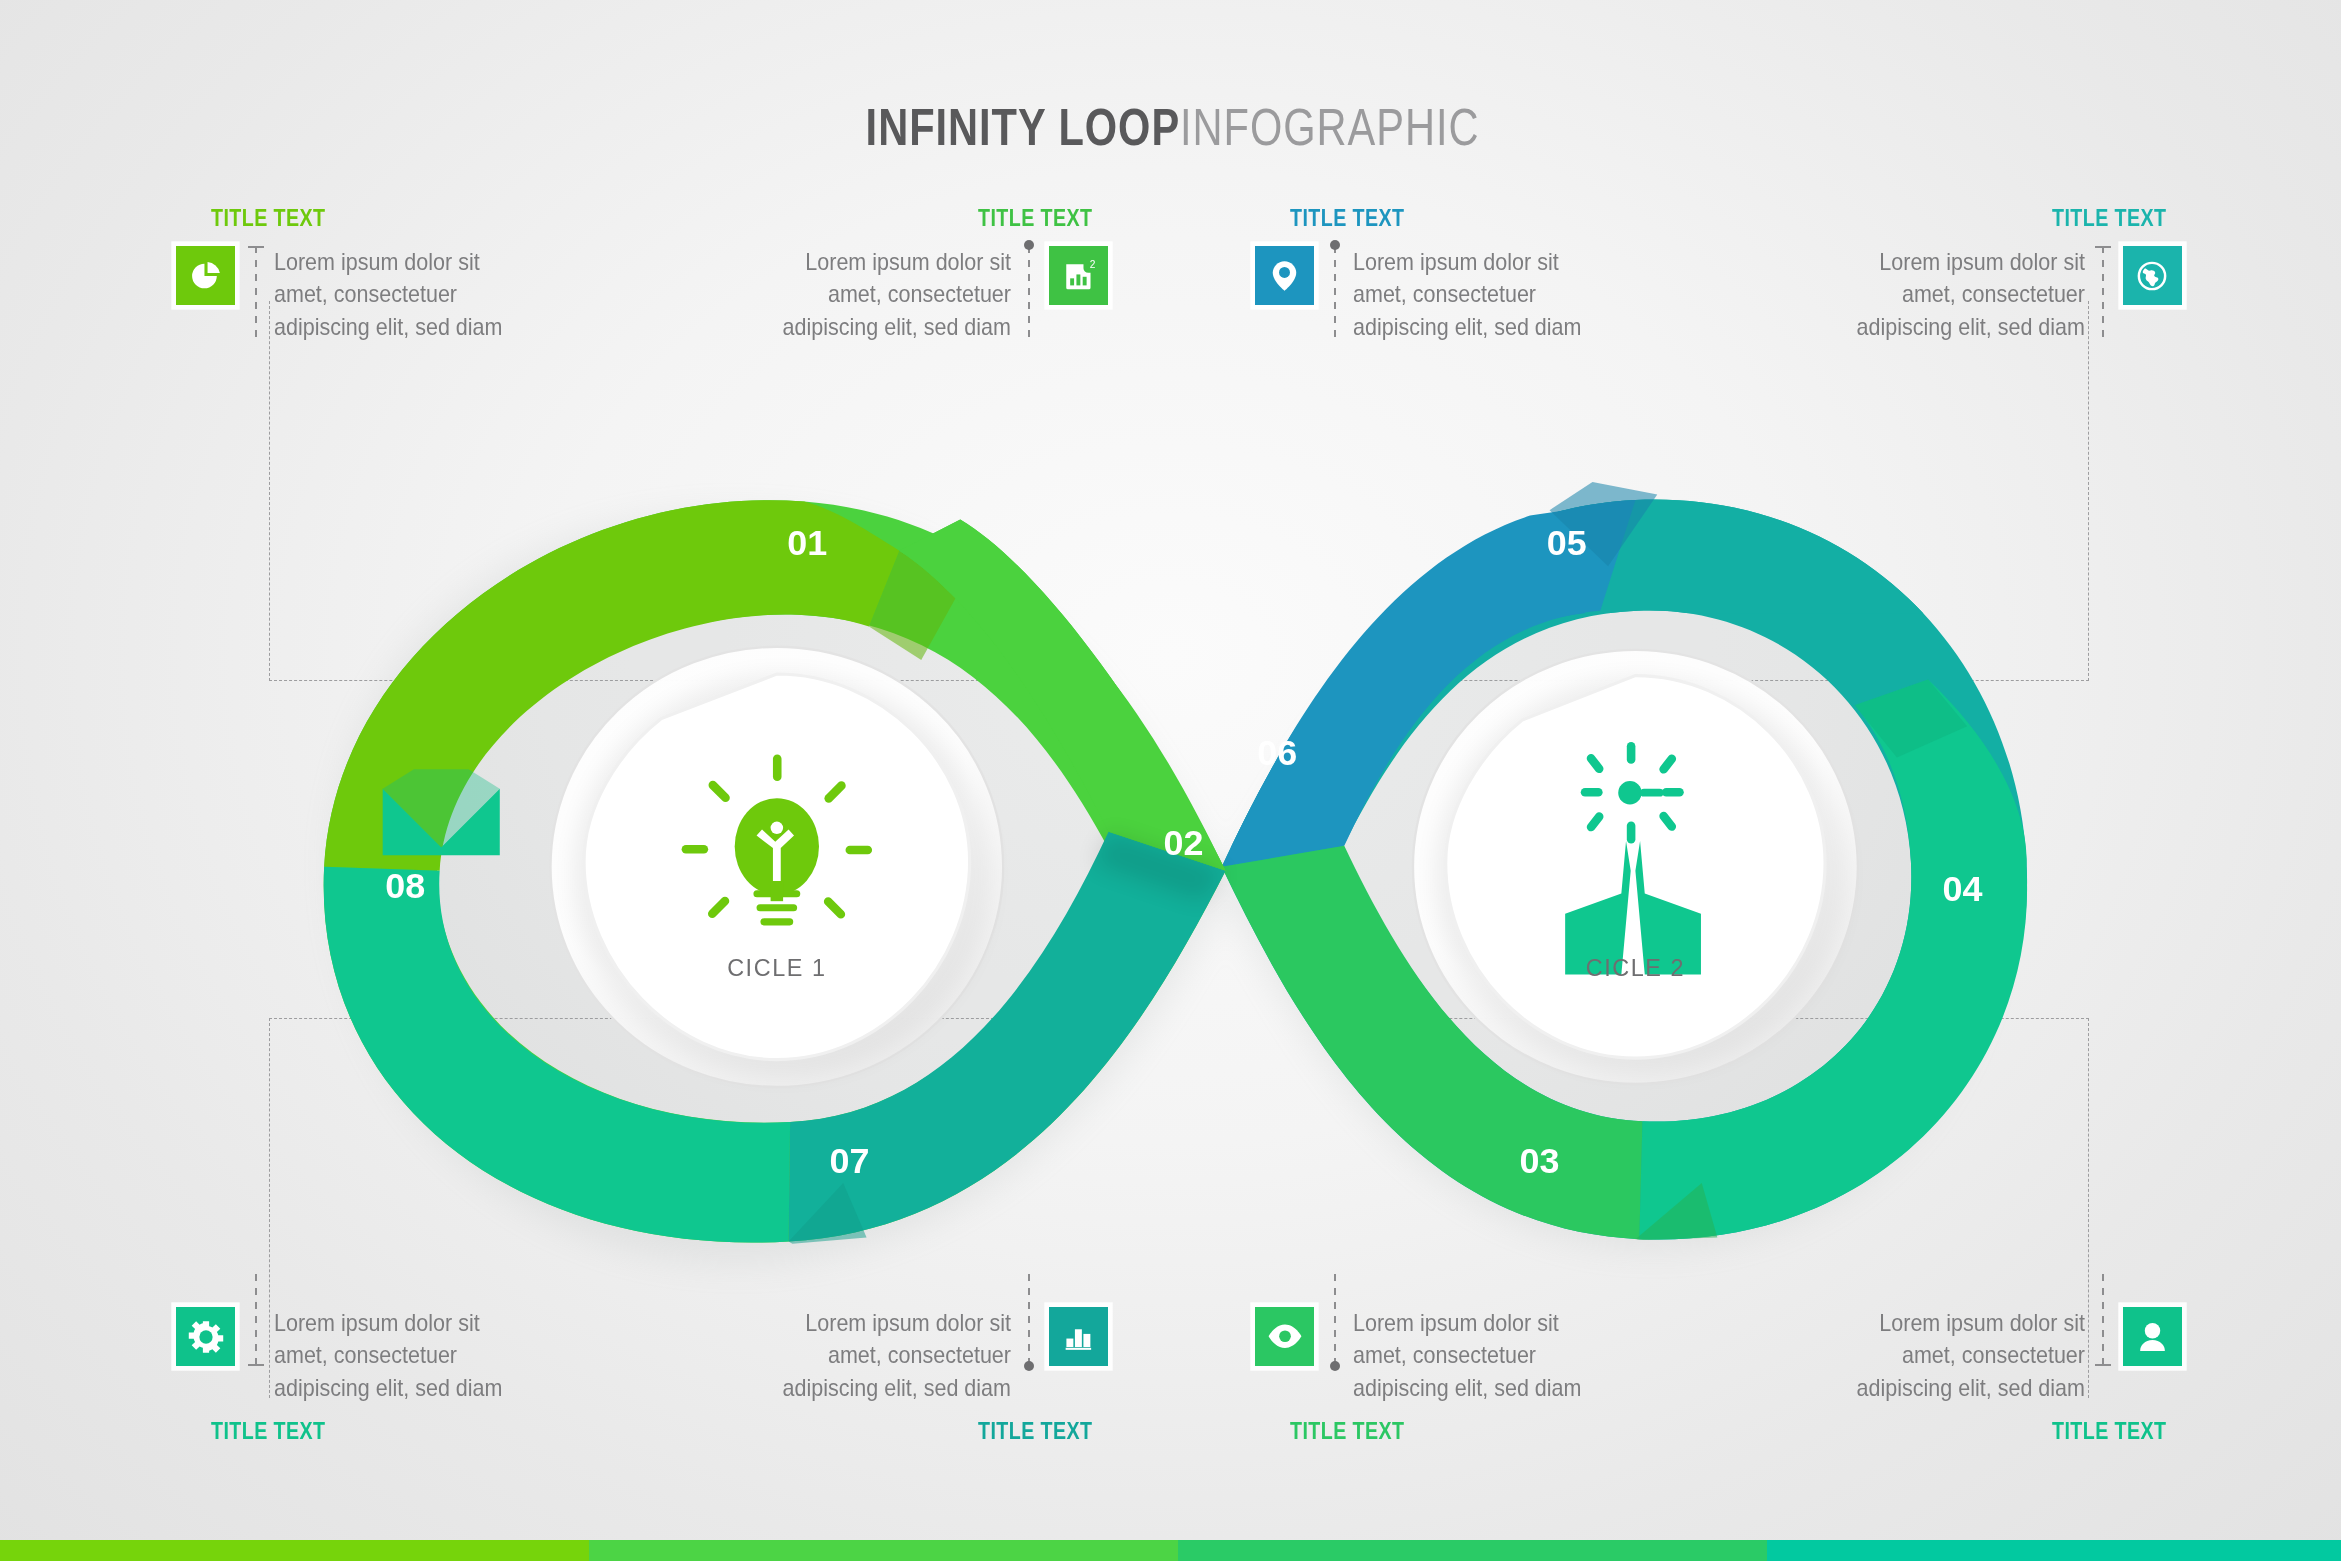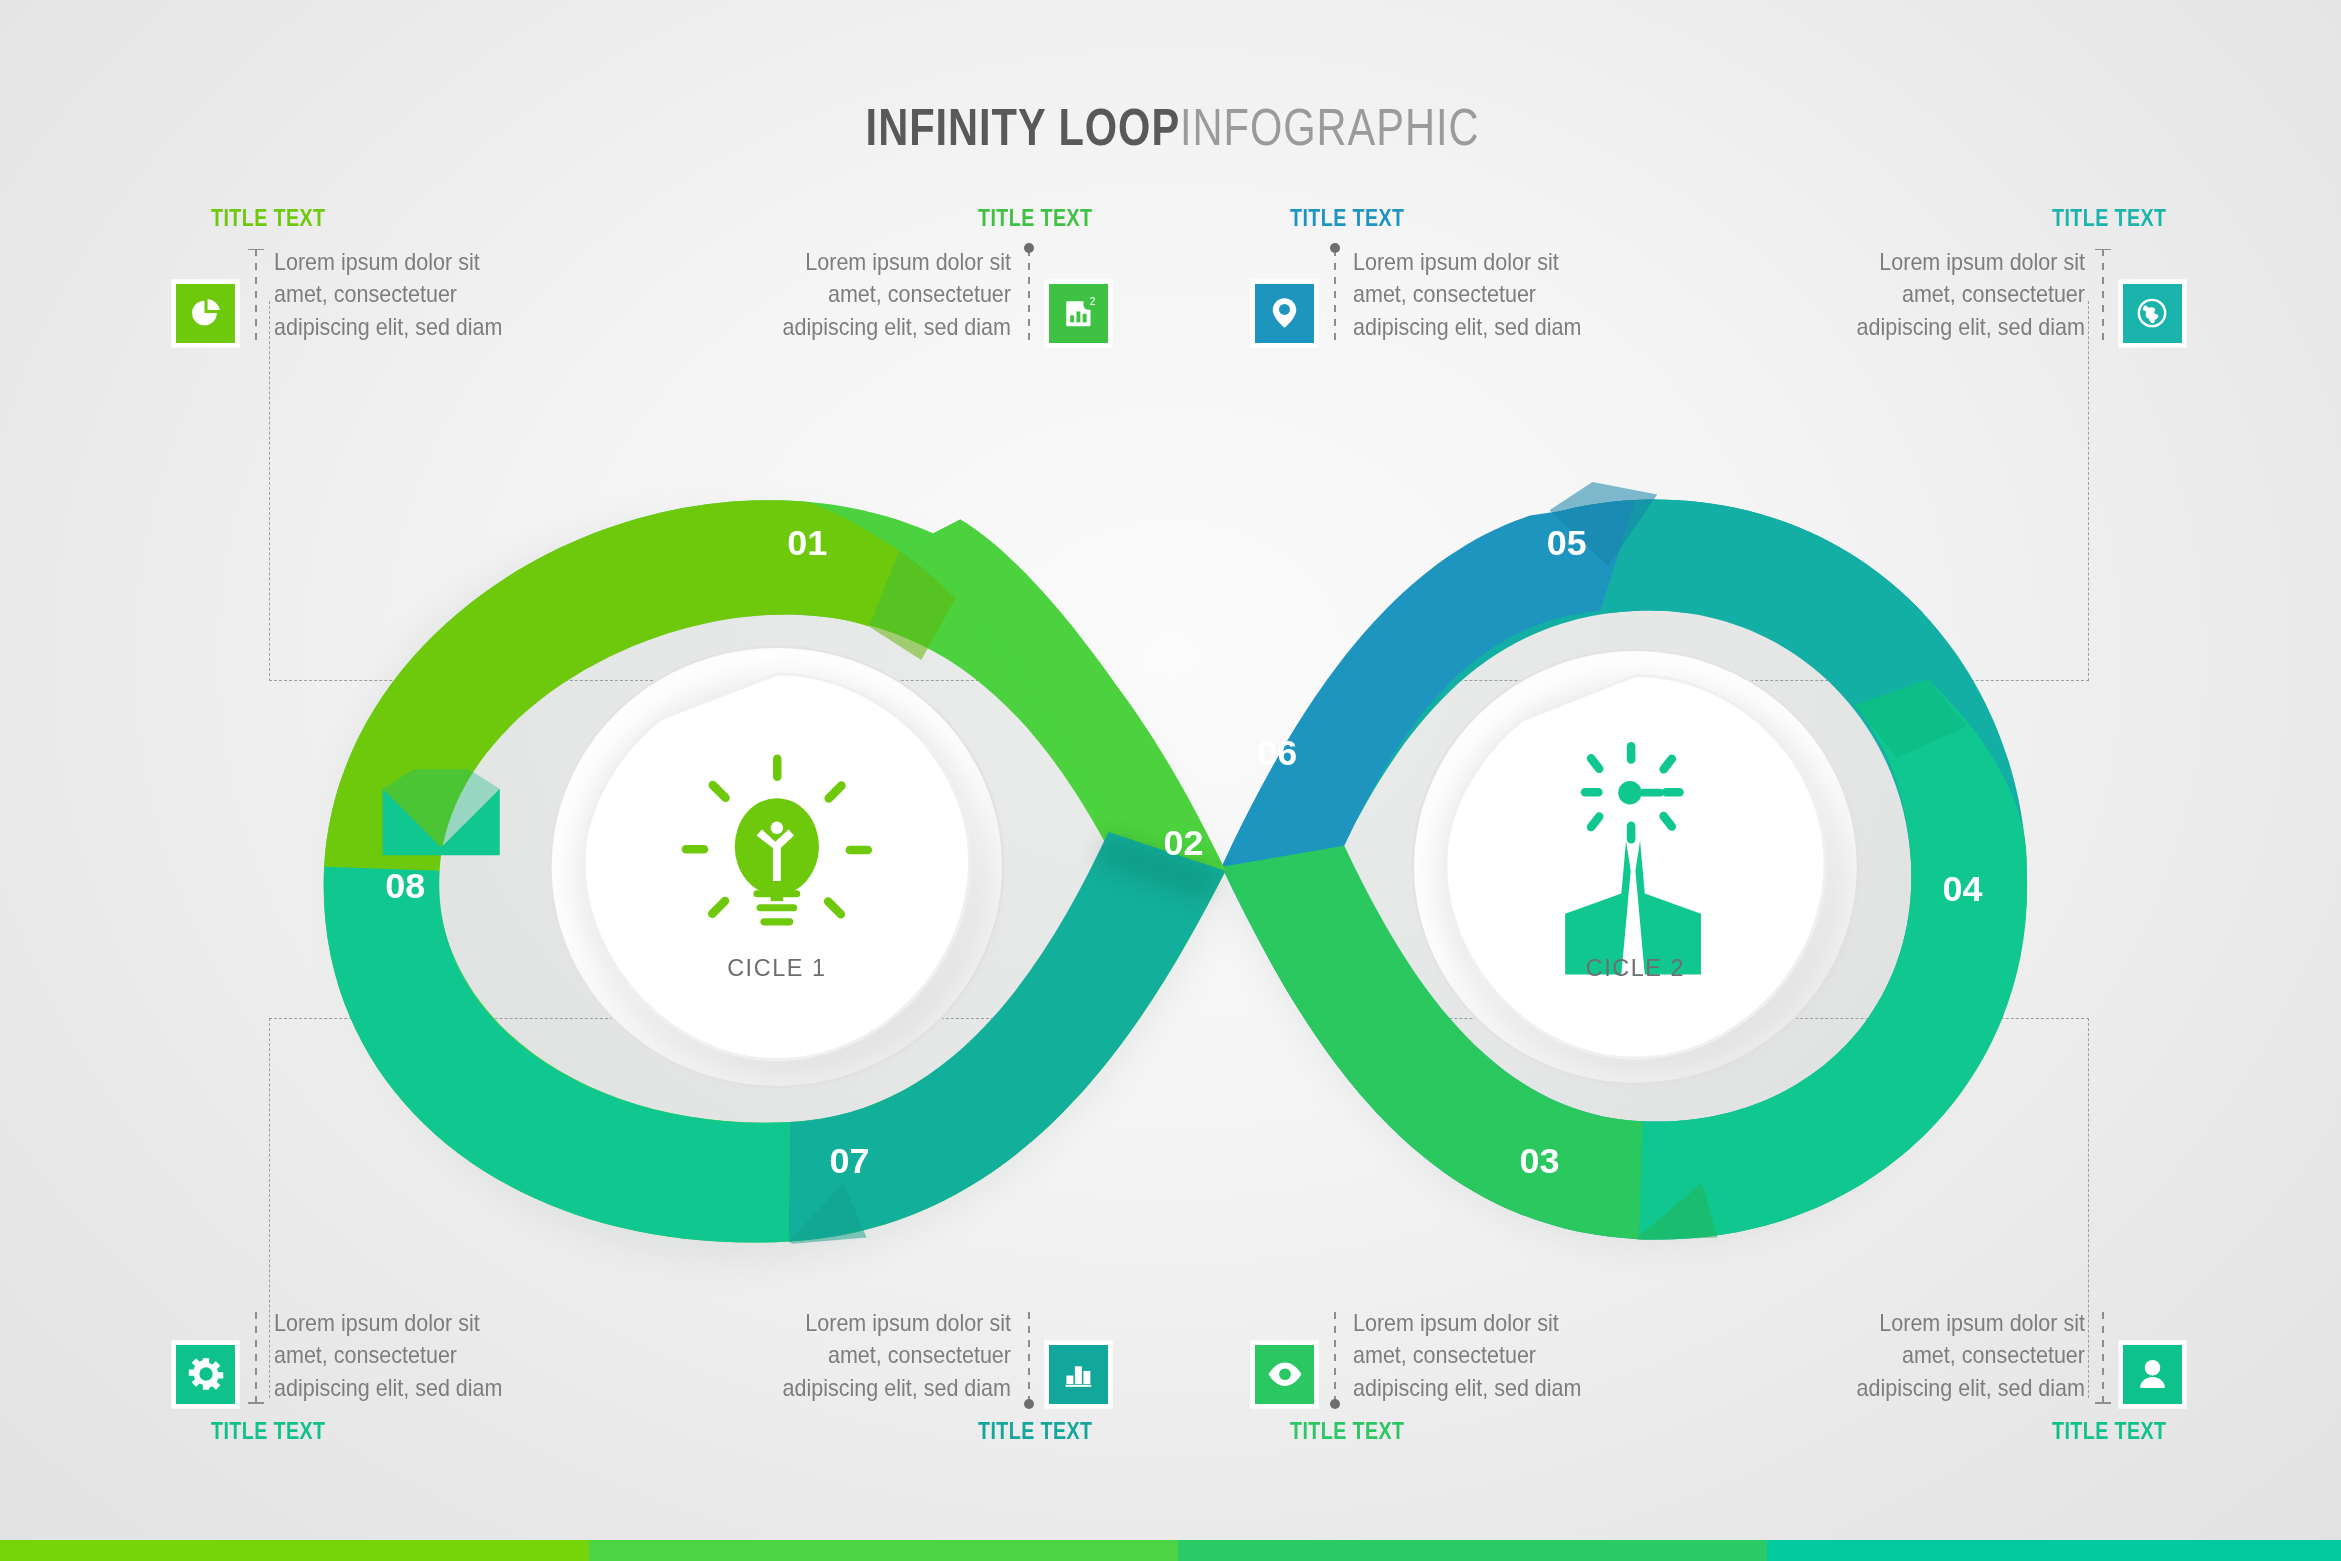--- a/index.html
+++ b/index.html
@@ -82,21 +82,21 @@
     white-space: pre-line;
   }
   .co-icon {
     width: 59px; height: 59px;
     display: flex; align-items: center; justify-content: center;
     flex: none;
     box-shadow: 0 0 0 4.7px rgba(255,255,255,0.92);
   }
   .co-icon svg { display: block; }
 
-  .row { display: flex; align-items: flex-end; gap: 0; }
+  .row { display: flex; align-items: flex-start; gap: 0; }
 
   
   .dash-col {
     width: 1.6px;
     background-image: linear-gradient(to bottom, #8d8d8f 0 7px, transparent 7px 14px);
     background-size: 1.6px 14px;
     background-repeat: repeat-y;
     flex: none;
   }
   .dot {

